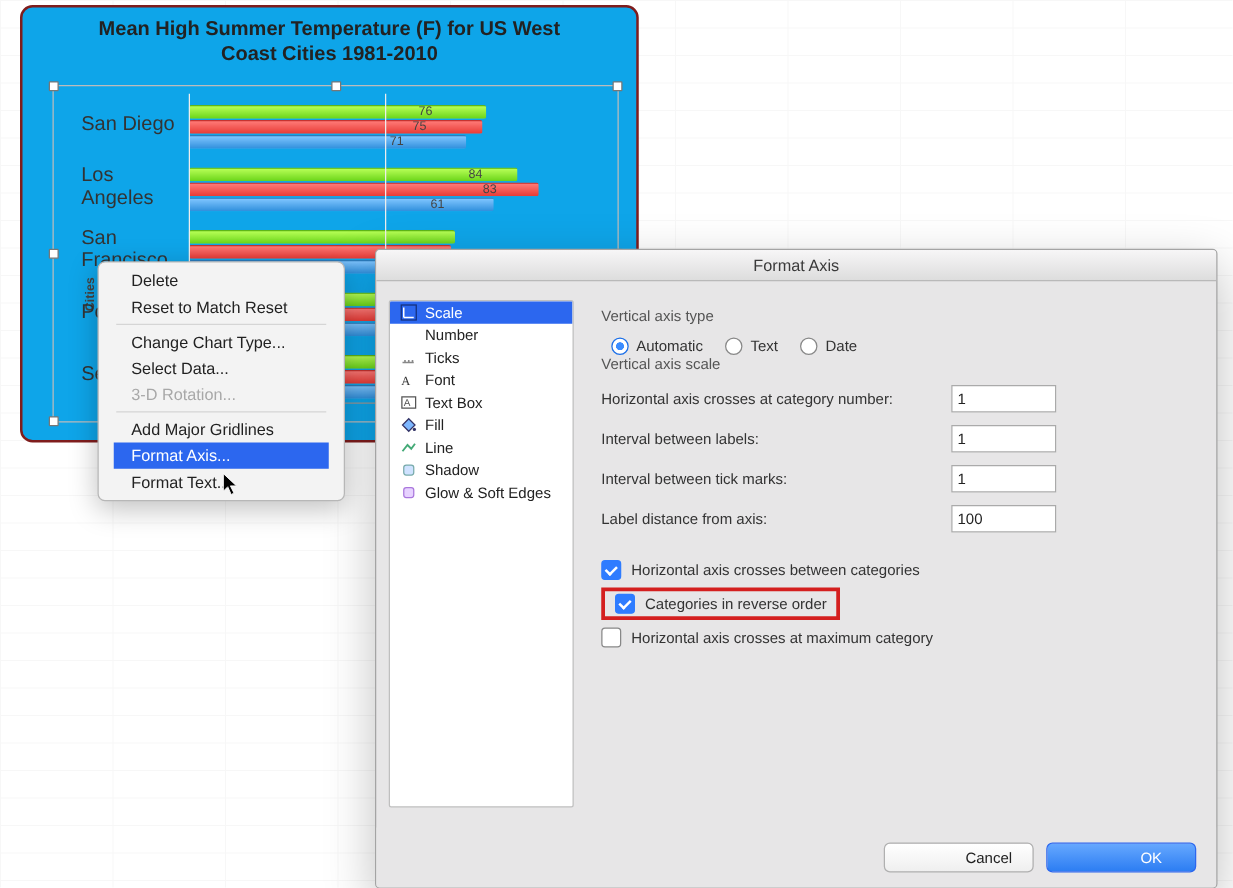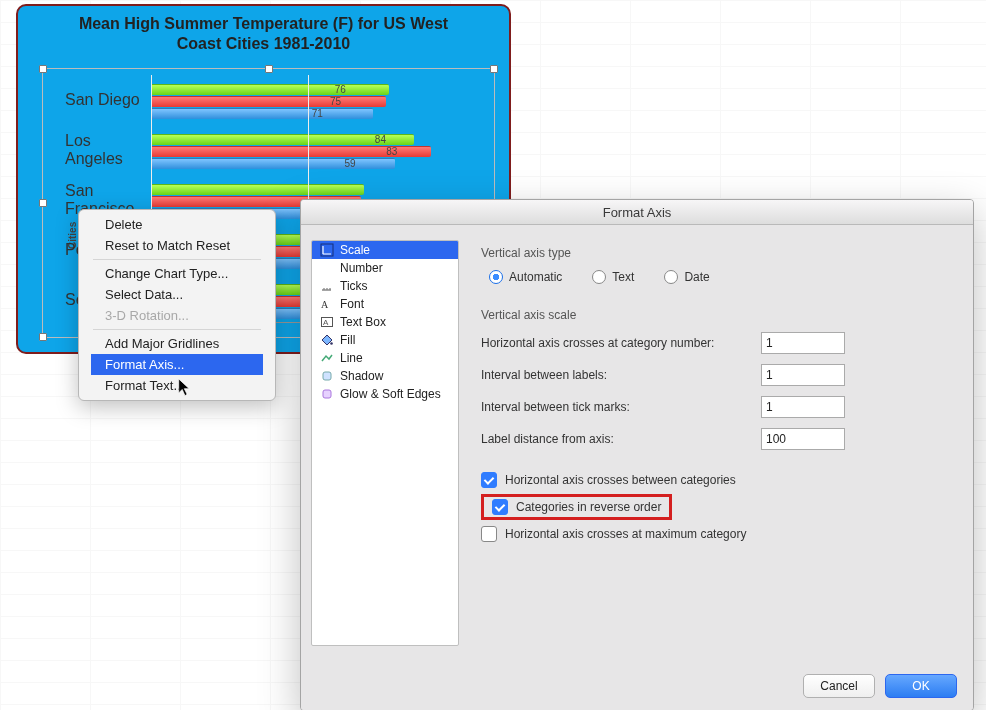--- a/index.html
+++ b/index.html
@@ -254,23 +254,22 @@
     font-size: 12px;
     color: #333;
   }
   .grp-title {
     font-size: 12px;
     color: #555;
     margin-bottom: 10px;
   }
   .radio-row {
     display: flex;
-    gap: 30px;
-    align-items: center;
-    margin-bottom: 24px;
+    gap: 18px;
+    align-items: center;
     margin-left: 8px;
   }
   .radio {
     display: inline-flex;
     align-items: center;
     gap: 6px;
     font-size: 12px;
   }
   .radio .dot {
     width: 14px; height: 14px;
@@ -358,20 +357,21 @@
     height: 22px;
     border: 1px solid #b0b0b0;
     border-radius: 5px;
     background: linear-gradient(#ffffff, #efefef);
     font-size: 12px;
     color: #222;
     display: inline-flex;
     align-items: center;
     justify-content: center;
     cursor: default;
+    padding-left: 48px;
   }
   .btn.primary {
     background: linear-gradient(#66a8ff, #2c7df2);
     border-color: #2c67ef;
     color: #fff;
   }
 </style>
 </head>
 <body>
 
@@ -408,21 +408,21 @@
         </div>
         <div class="cat-row">
           <span class="cat-label">Los Angeles</span>
           <div class="bar b-aug c-aug" style="left: 0px; width: 84%;">
             <span class="bar-label" style="left: calc(84% + 3px);">84</span>
           </div>
           <div class="bar b-jul c-jul" style="left: 0px; width: 83%; padding-left: 20px;">
             <span class="bar-label" style="left: calc(83% + 3px);">83</span>
           </div>
           <div class="bar b-jun c-jun" style="left: 0px; width: 78%;">
-            <span class="bar-label" style="left: calc(78% + 3px);">59</span>
+            <span class="bar-label" style="left: calc(78% + 3px);">61</span>
           </div>
         </div>
         <div class="cat-row">
           <span class="cat-label">San Francisco</span>
           <div class="bar b-aug c-aug" style="left: 0px; width: 68%;"></div>
           <div class="bar b-jul c-jul" style="left: 0px; width: 67%;"></div>
           <div class="bar b-jun c-jun" style="left: 0px; width: 66%;"></div>
         </div>
         <div class="cat-row">
           <span class="cat-label">Portland</span>

